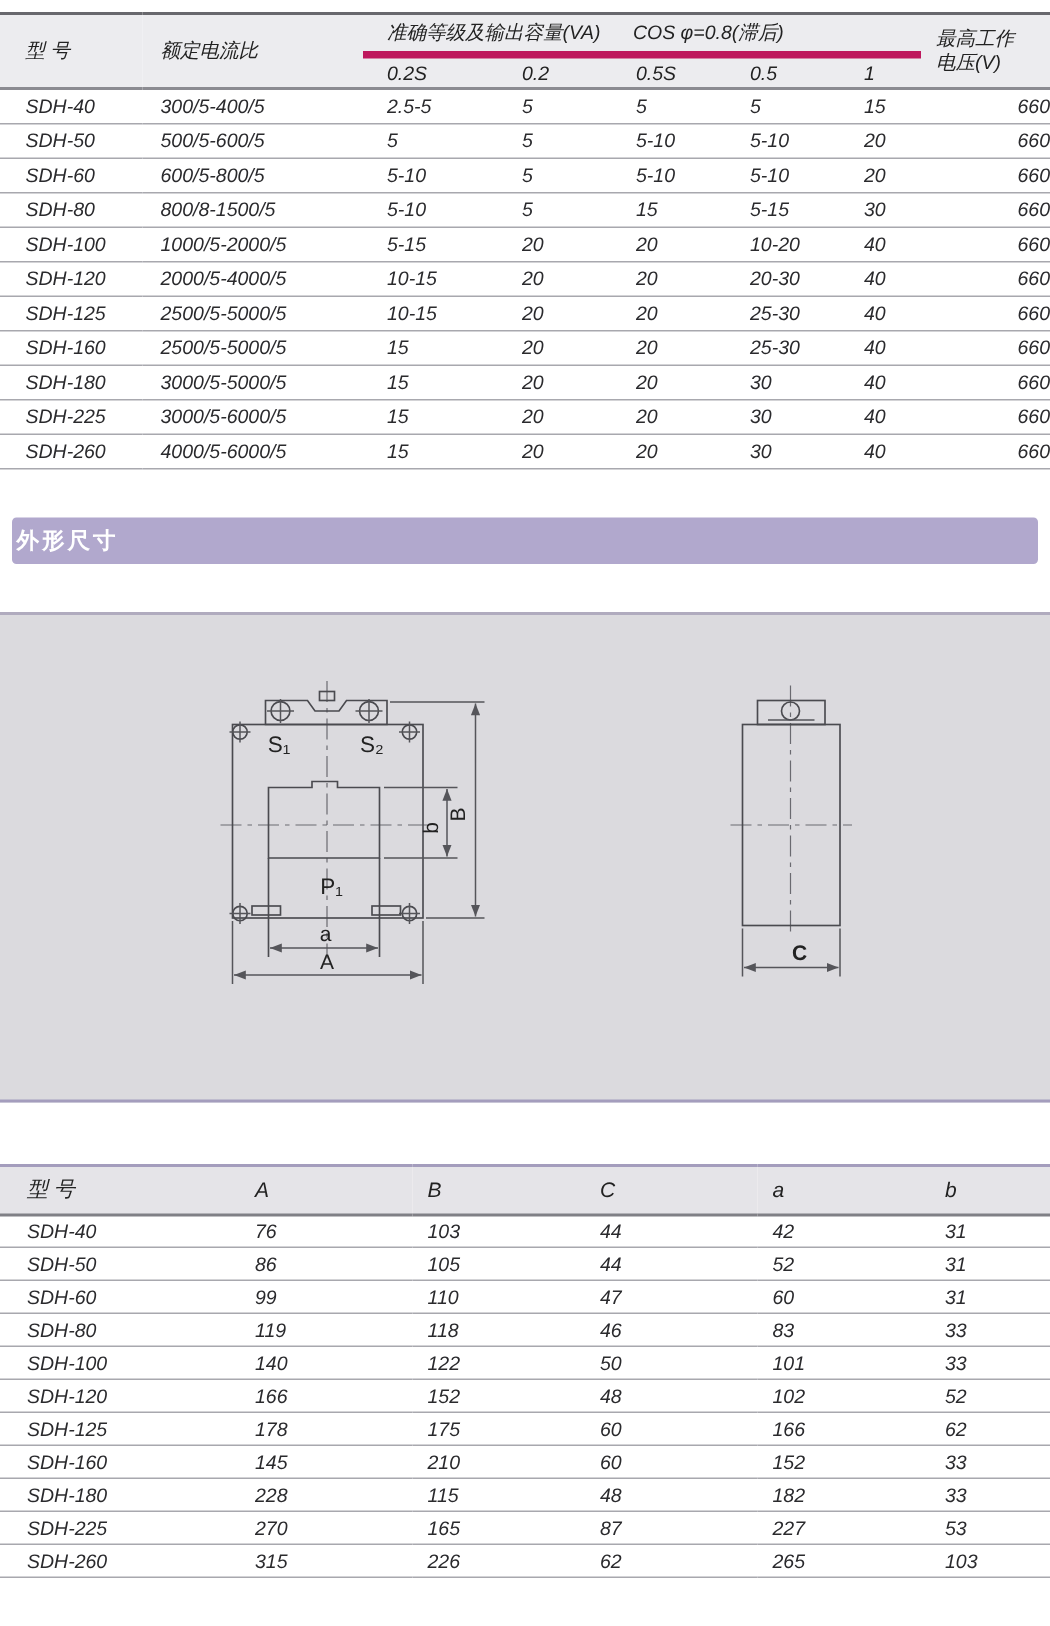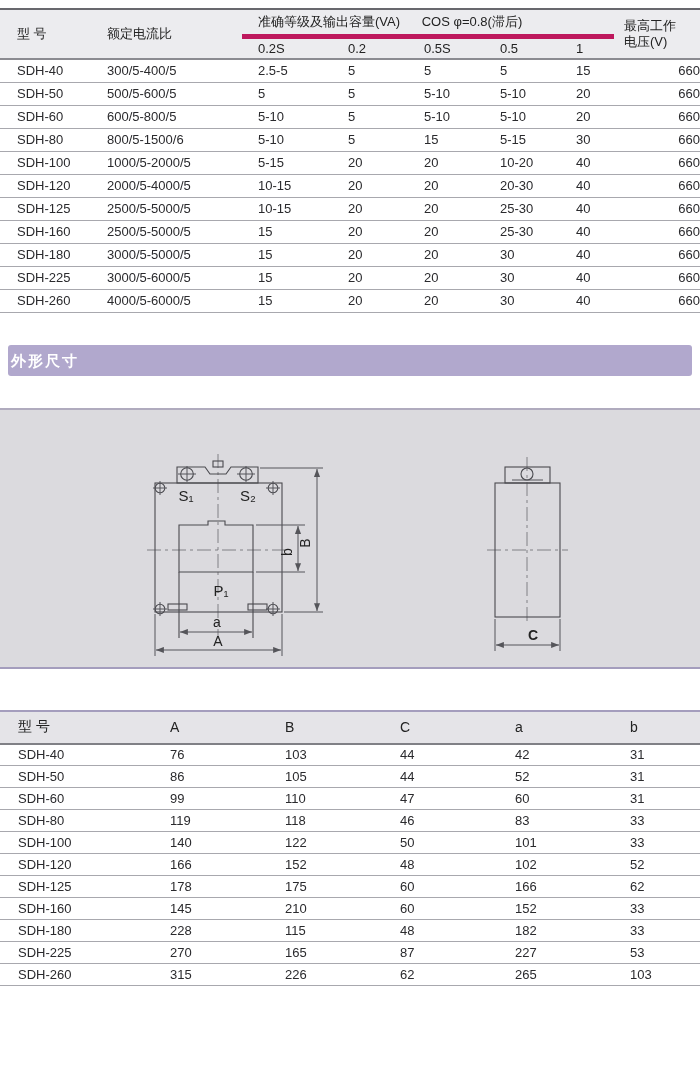--- a/index.html
+++ b/index.html
@@ -16,21 +16,21 @@
   *{margin:0;padding:0;box-sizing:border-box;}
   html,body{background:#ffffff;}
   body{
     width:700px;height:1084px;overflow:hidden;
     font-family:"Liberation Sans","DejaVu Sans",sans-serif;
     color:var(--ink);
   }
   .page{width:700px;padding-top:8px;}
 
   
-  table{border-collapse:collapse;table-layout:fixed;width:700px;}
+  table{border-collapse:collapse;table-layout:fixed;width:700px;font-style:italic;}
   table.spec{border-top:2px solid var(--line-dark);border-bottom:1px solid var(--line-row);}
   table.spec thead{background:var(--spec-header-bg);}
   table.spec thead th{
     font-size:13px;font-weight:normal;color:#222;text-align:left;vertical-align:middle;
   }
   table.spec thead tr.h1 th{height:27px;}
   table.spec thead tr.h2 th{height:23px;}
   th.acc{padding-left:16px;border-bottom:5px solid #be185d;white-space:pre;}
   th.sub{padding-left:16px;}
   th.model-h{padding-left:17px;}
@@ -52,21 +52,21 @@
   
   .banner{
     margin:32px 8px 0 8px;height:31px;line-height:31px;
     background:var(--banner-bg);border-radius:3px;
     color:#ffffff;font-size:15px;font-weight:bold;
     padding-left:3px;letter-spacing:2px;
   }
 
   
   .diagram-panel{
-    margin-top:32px;width:700px;height:261px;background:var(--diagram-bg);
+    margin-top:32px;width:700px;height:327px;background:var(--diagram-bg);
     border-top:2px solid #b0abbe;border-bottom:2px solid var(--line-purple);
   }
   .diagram-panel svg{display:block;}
   .dwg{stroke:#4a4a4f;stroke-width:1.1;fill:none;}
   .thin{stroke:#55555a;stroke-width:1;fill:none;}
   .cline{stroke:#6a6a70;stroke-width:0.8;fill:none;stroke-dasharray:14 4 3 4;}
   .dimtext{font-size:14px;fill:#222;}
   .lbltext{font-size:15px;fill:#222;}
 
   
@@ -141,21 +141,21 @@
           <td class="c1">600/5-800/5</td>
           <td class="c2">5-10</td>
           <td class="c3">5</td>
           <td class="c4">5-10</td>
           <td class="c5">5-10</td>
           <td class="c6">20</td>
           <td class="c7">660</td>
         </tr>
         <tr>
           <td class="c0">SDH-80</td>
-          <td class="c1">800/5-1500/6</td>
+          <td class="c1">800/8-1500/5</td>
           <td class="c2">5-10</td>
           <td class="c3">5</td>
           <td class="c4">15</td>
           <td class="c5">5-15</td>
           <td class="c6">30</td>
           <td class="c7">660</td>
         </tr>
         <tr>
           <td class="c0">SDH-100</td>
           <td class="c1">1000/5-2000/5</td>

